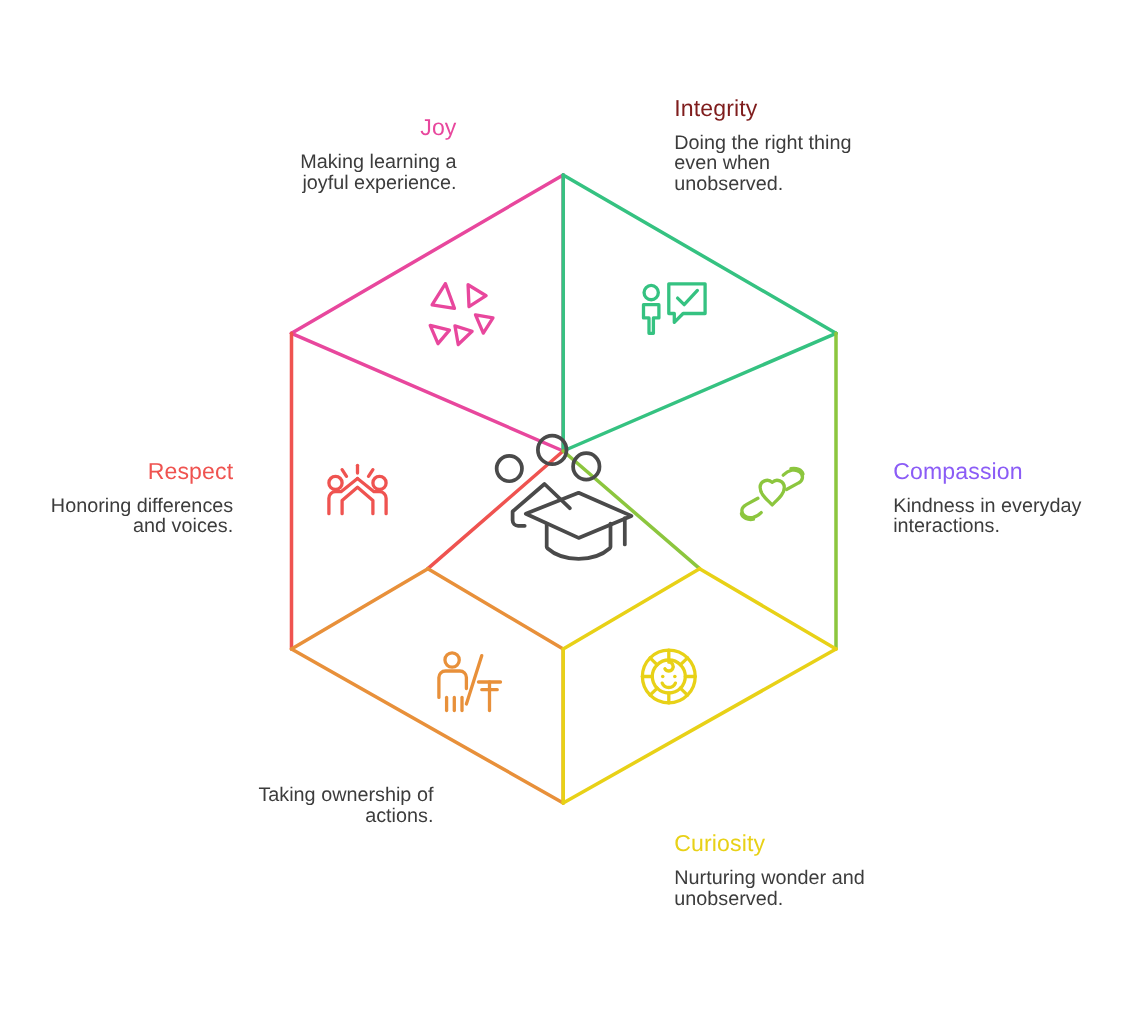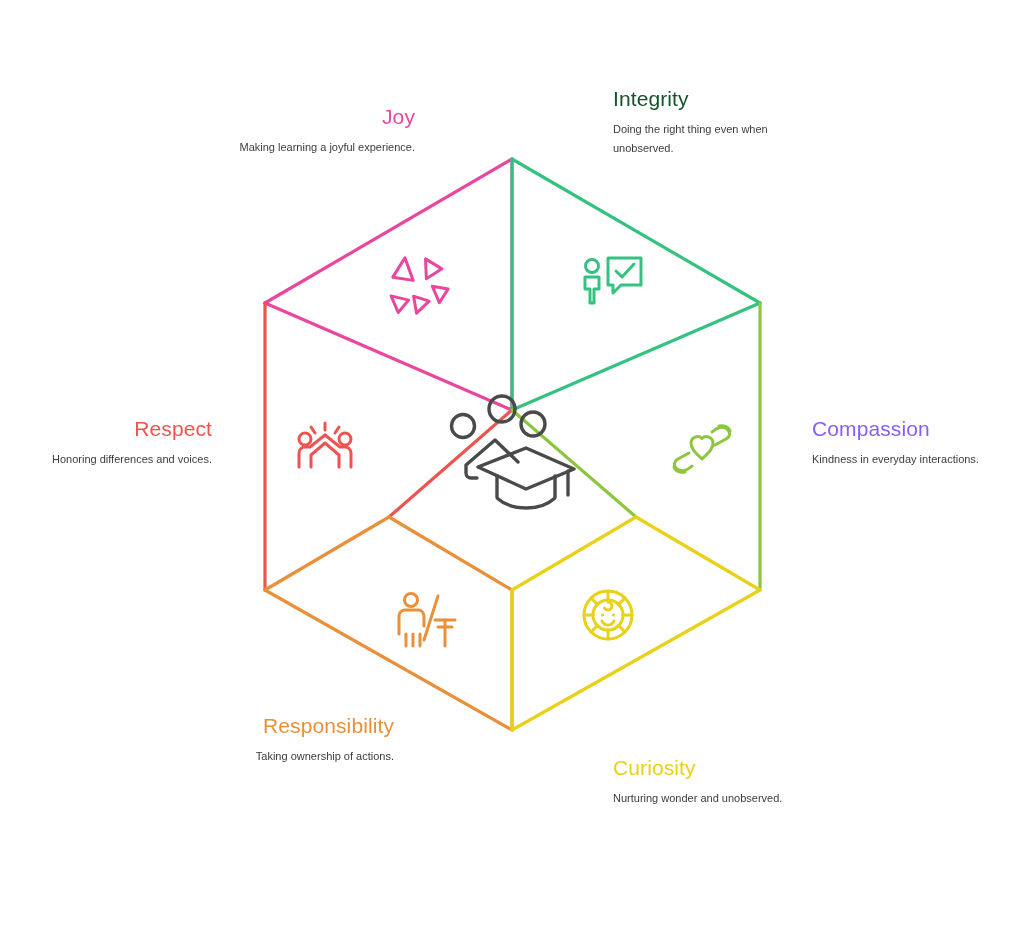--- a/index.html
+++ b/index.html
@@ -36,21 +36,21 @@
     position: absolute;
   }
   .label .title {
     font-size: 21px;
     font-weight: 400;
     line-height: 26px;
     margin: 0 0 8px 0;
     letter-spacing: 0.1px;
   }
   .label .desc {
-    font-size: 11px;
+    font-size: 18px;
     line-height: 19px;
     color: #3c3c3c;
     margin: 0;
     font-weight: 400;
   }
 
   .align-right { text-align: right; }
   .align-left  { text-align: left;  }
 
   
@@ -173,36 +173,35 @@
     </g>
 
   </svg>
 
   <div class="label align-right" id="label-joy">
     <div class="title" style="color: rgb(232, 71, 157);">Joy</div>
     <div class="desc">Making learning a joyful experience.</div>
   </div>
 
   <div class="label align-left" id="label-integrity">
-    <div class="title" style="color: #14532d;">Integrity</div>
+    <div class="title" style="color: #7f1d1d;">Integrity</div>
     <div class="desc">Doing the right thing even when unobserved.</div>
   </div>
 
   <div class="label align-right" id="label-respect">
     <div class="title" style="color: rgb(239, 83, 80);">Respect</div>
     <div class="desc">Honoring differences and voices.</div>
   </div>
 
   <div class="label align-left" id="label-compassion">
     <div class="title" style="color: #8b5cf6;">Compassion</div>
     <div class="desc">Kindness in everyday interactions.</div>
   </div>
 
   <div class="label align-right" id="label-responsibility">
-    <div class="title" style="color: rgb(232, 144, 58);">Responsibility</div>
     <div class="desc">Taking ownership of actions.</div>
   </div>
 
   <div class="label align-left" id="label-curiosity">
     <div class="title" style="color: rgb(232, 209, 23);">Curiosity</div>
     <div class="desc">Nurturing wonder and unobserved.</div>
   </div>
 
 </div>
 

